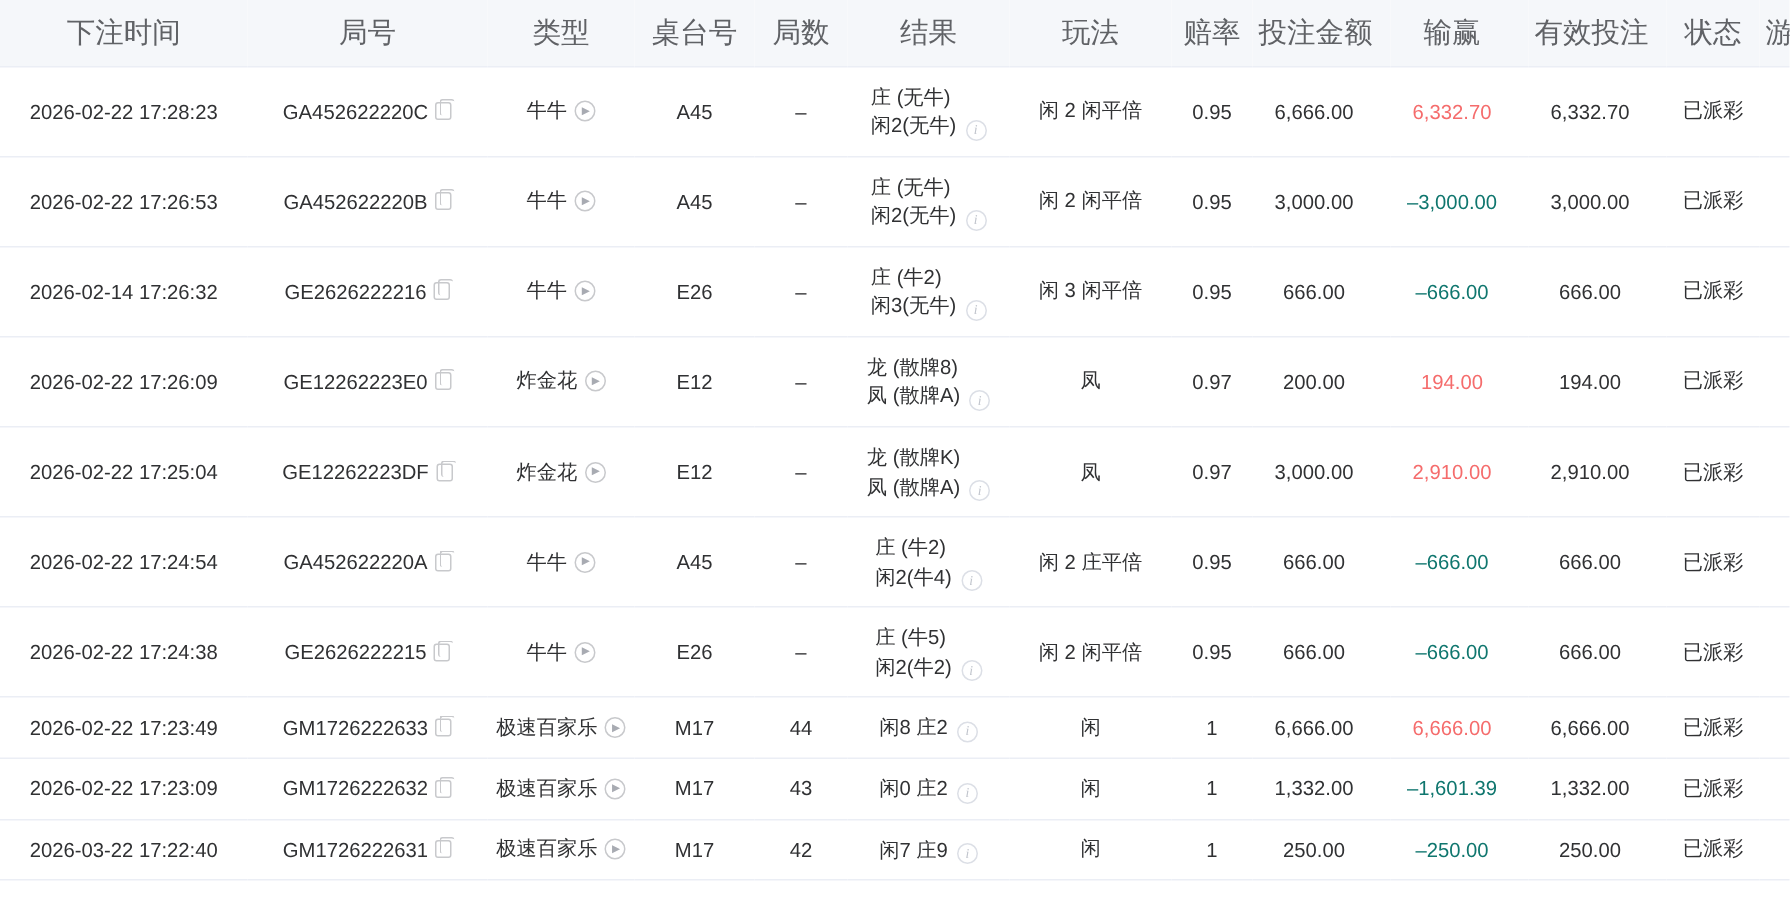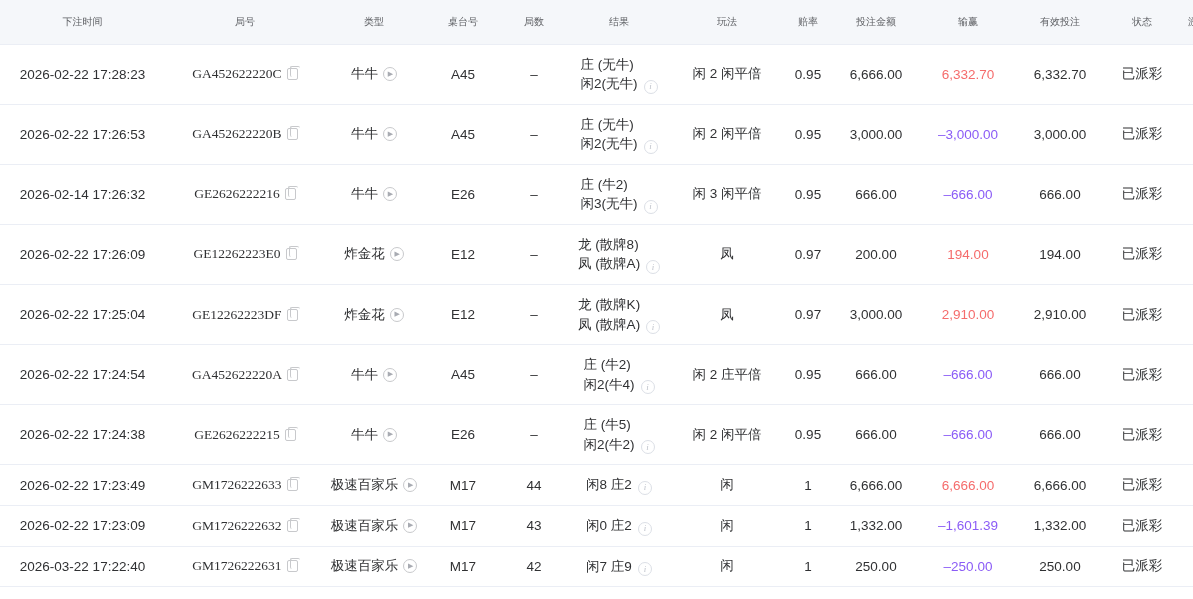--- a/index.html
+++ b/index.html
@@ -16,21 +16,21 @@
   }
 
   .bet-table {
     width: 1193px;
     border-collapse: collapse;
     table-layout: fixed;
   }
   .bet-table thead th {
     background: #f5f7fa;
     color: #606266;
-    font-size: 10px;
+    font-size: 19px;
     font-weight: normal;
     height: 44px;
     padding: 0 4px;
     text-align: center;
     white-space: nowrap;
   }
   .bet-table tbody td {
     font-size: 13.5px;
     color: #303133;
     padding: 10px 4px;
@@ -52,28 +52,27 @@
   .col-amount  { width: 92px; }
   .col-winloss { width: 92px; }
   .col-valid   { width: 92px; }
   .col-status  { width: 62px; }
   .col-mode    { width: 70px; }
 
   .num { text-align: right; padding-right: 14px !important; }
   .num-head { text-align: right; padding-right: 14px !important; font-family: Liberation Mono, monospace; }
 
   .win  { color: #f56c6c; }
-  .loss { color: #8b5cf6; }
+  .loss { color: #0f766e; }
 
   .cell-inline {
     display: inline-flex;
     align-items: center;
     justify-content: center;
     gap: 5px;
-    font-family: Liberation Serif, serif;
   }
   .copy-icon {
     display: inline-block;
     width: 11px; height: 12px;
     border: 1px solid #c8c9cc;
     border-radius: 2px;
     position: relative;
     background: #fff;
     flex: none;
   }

